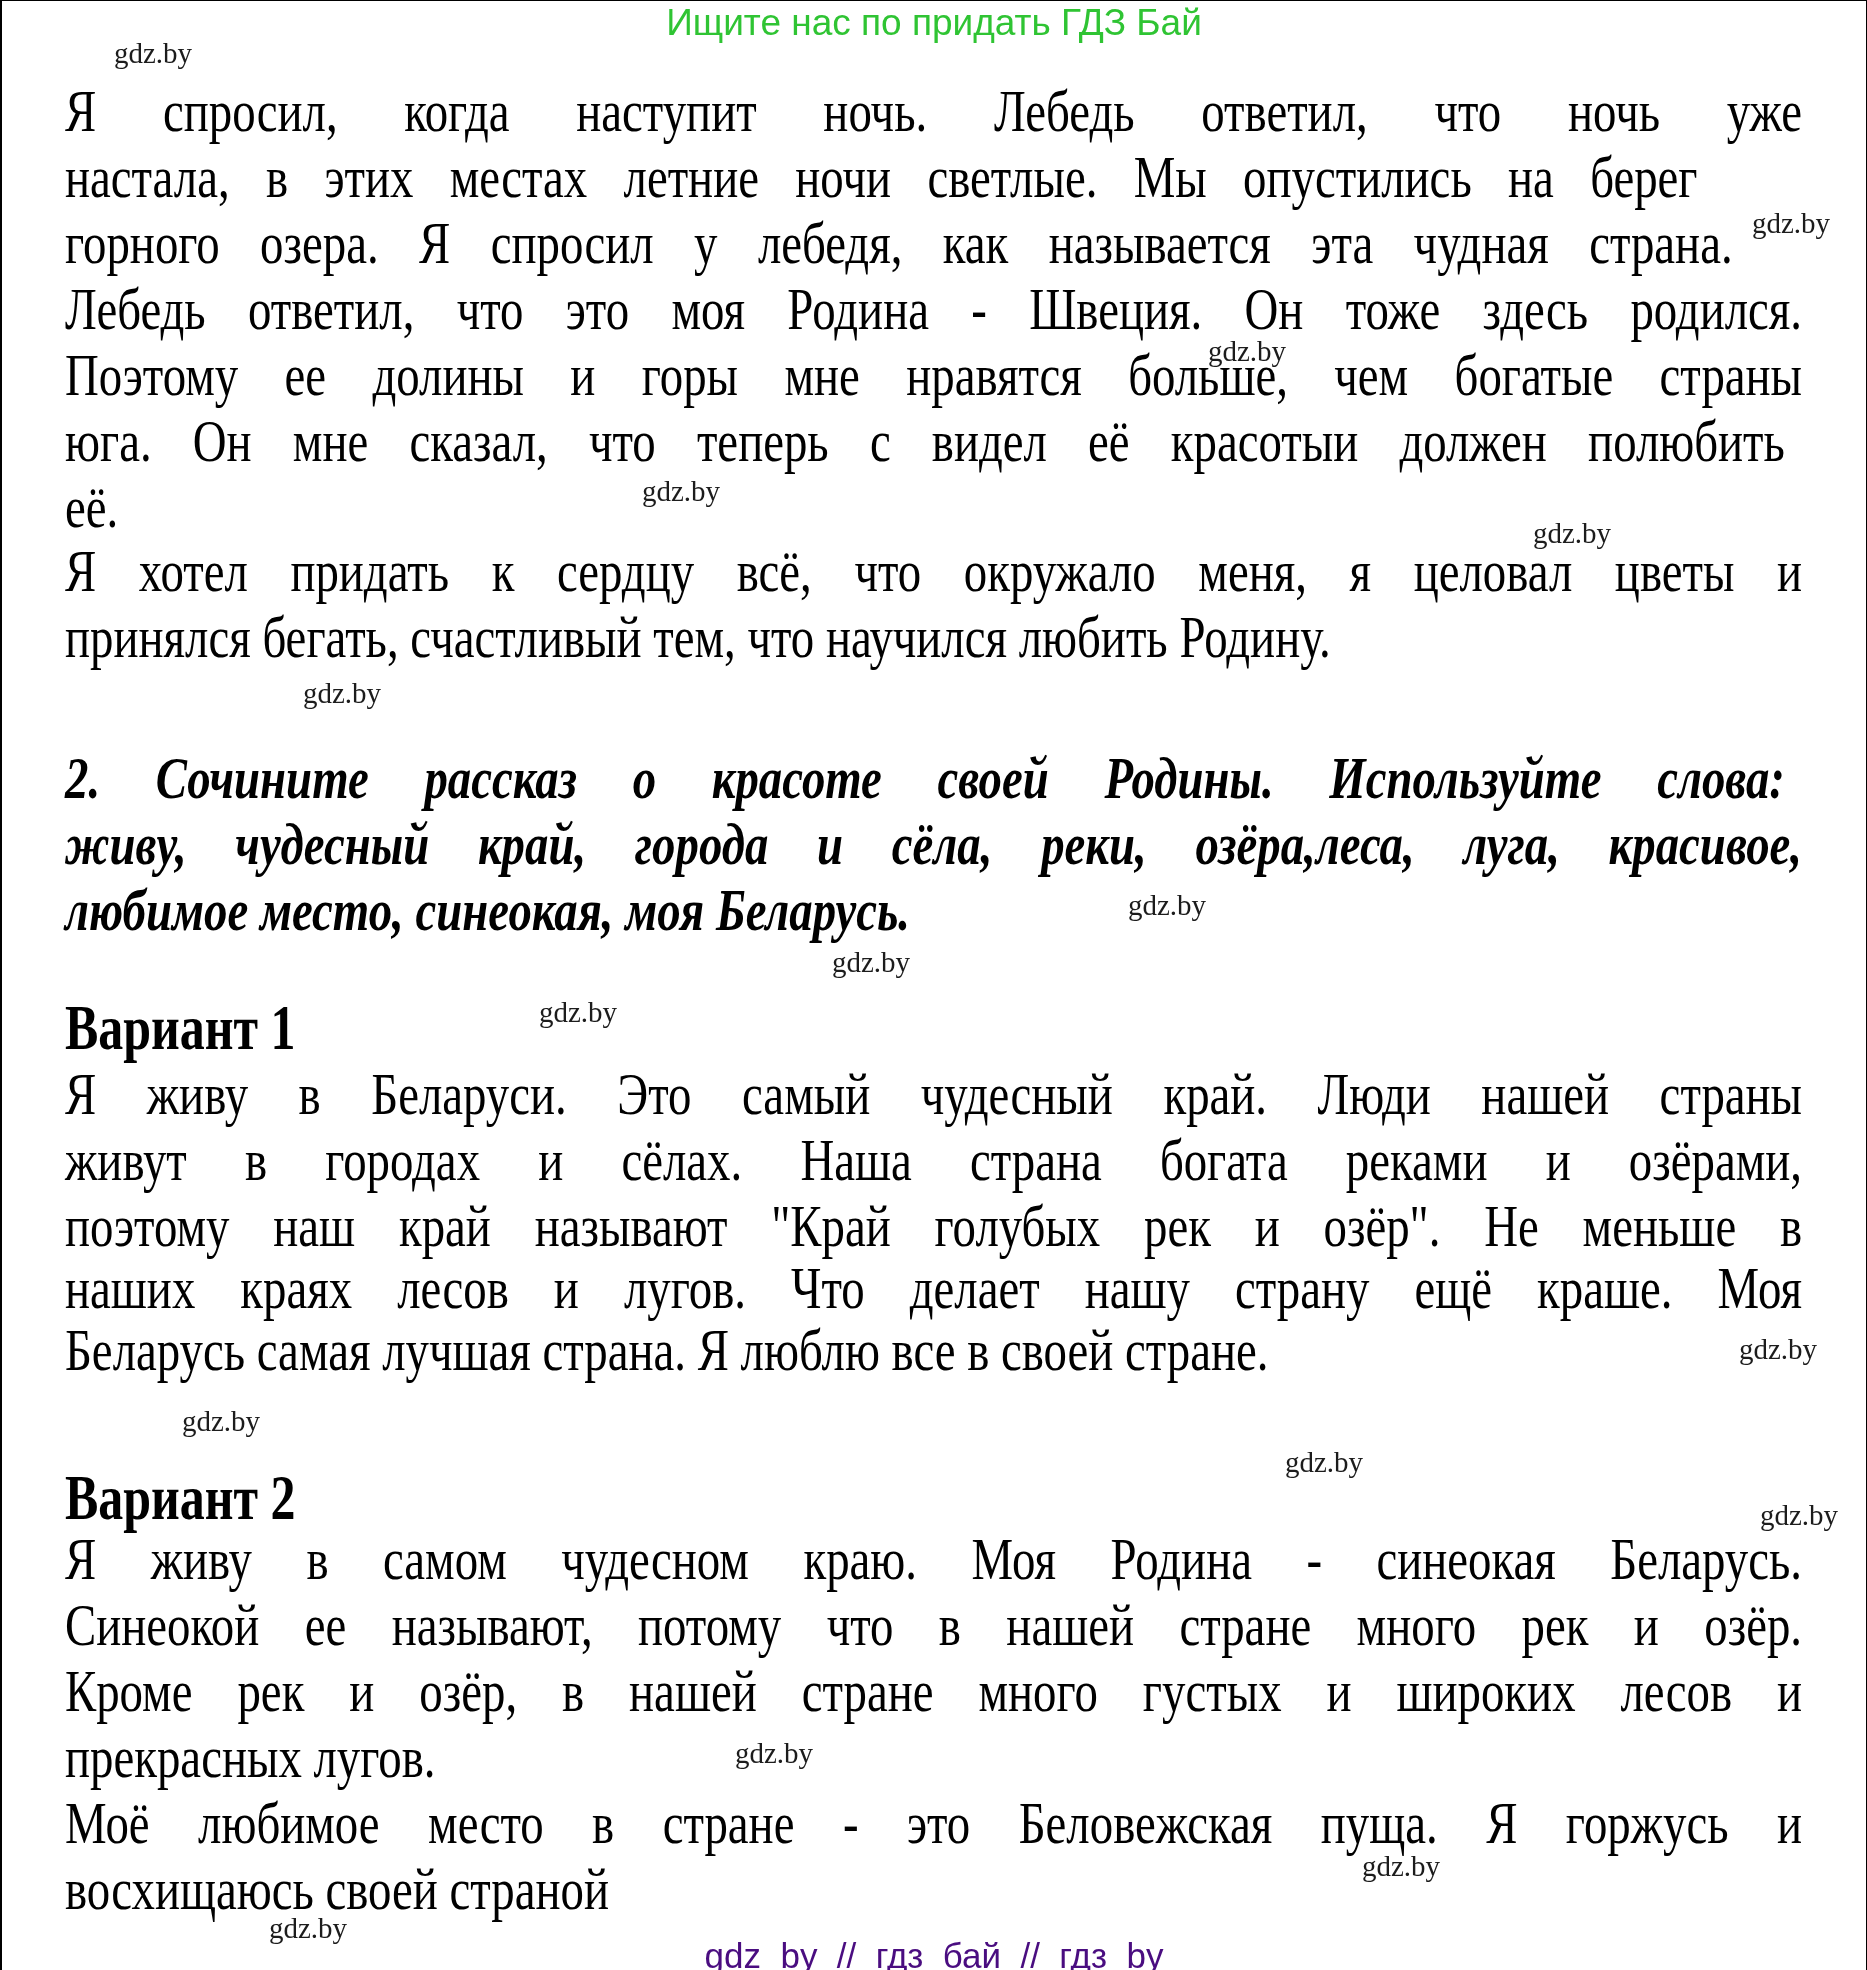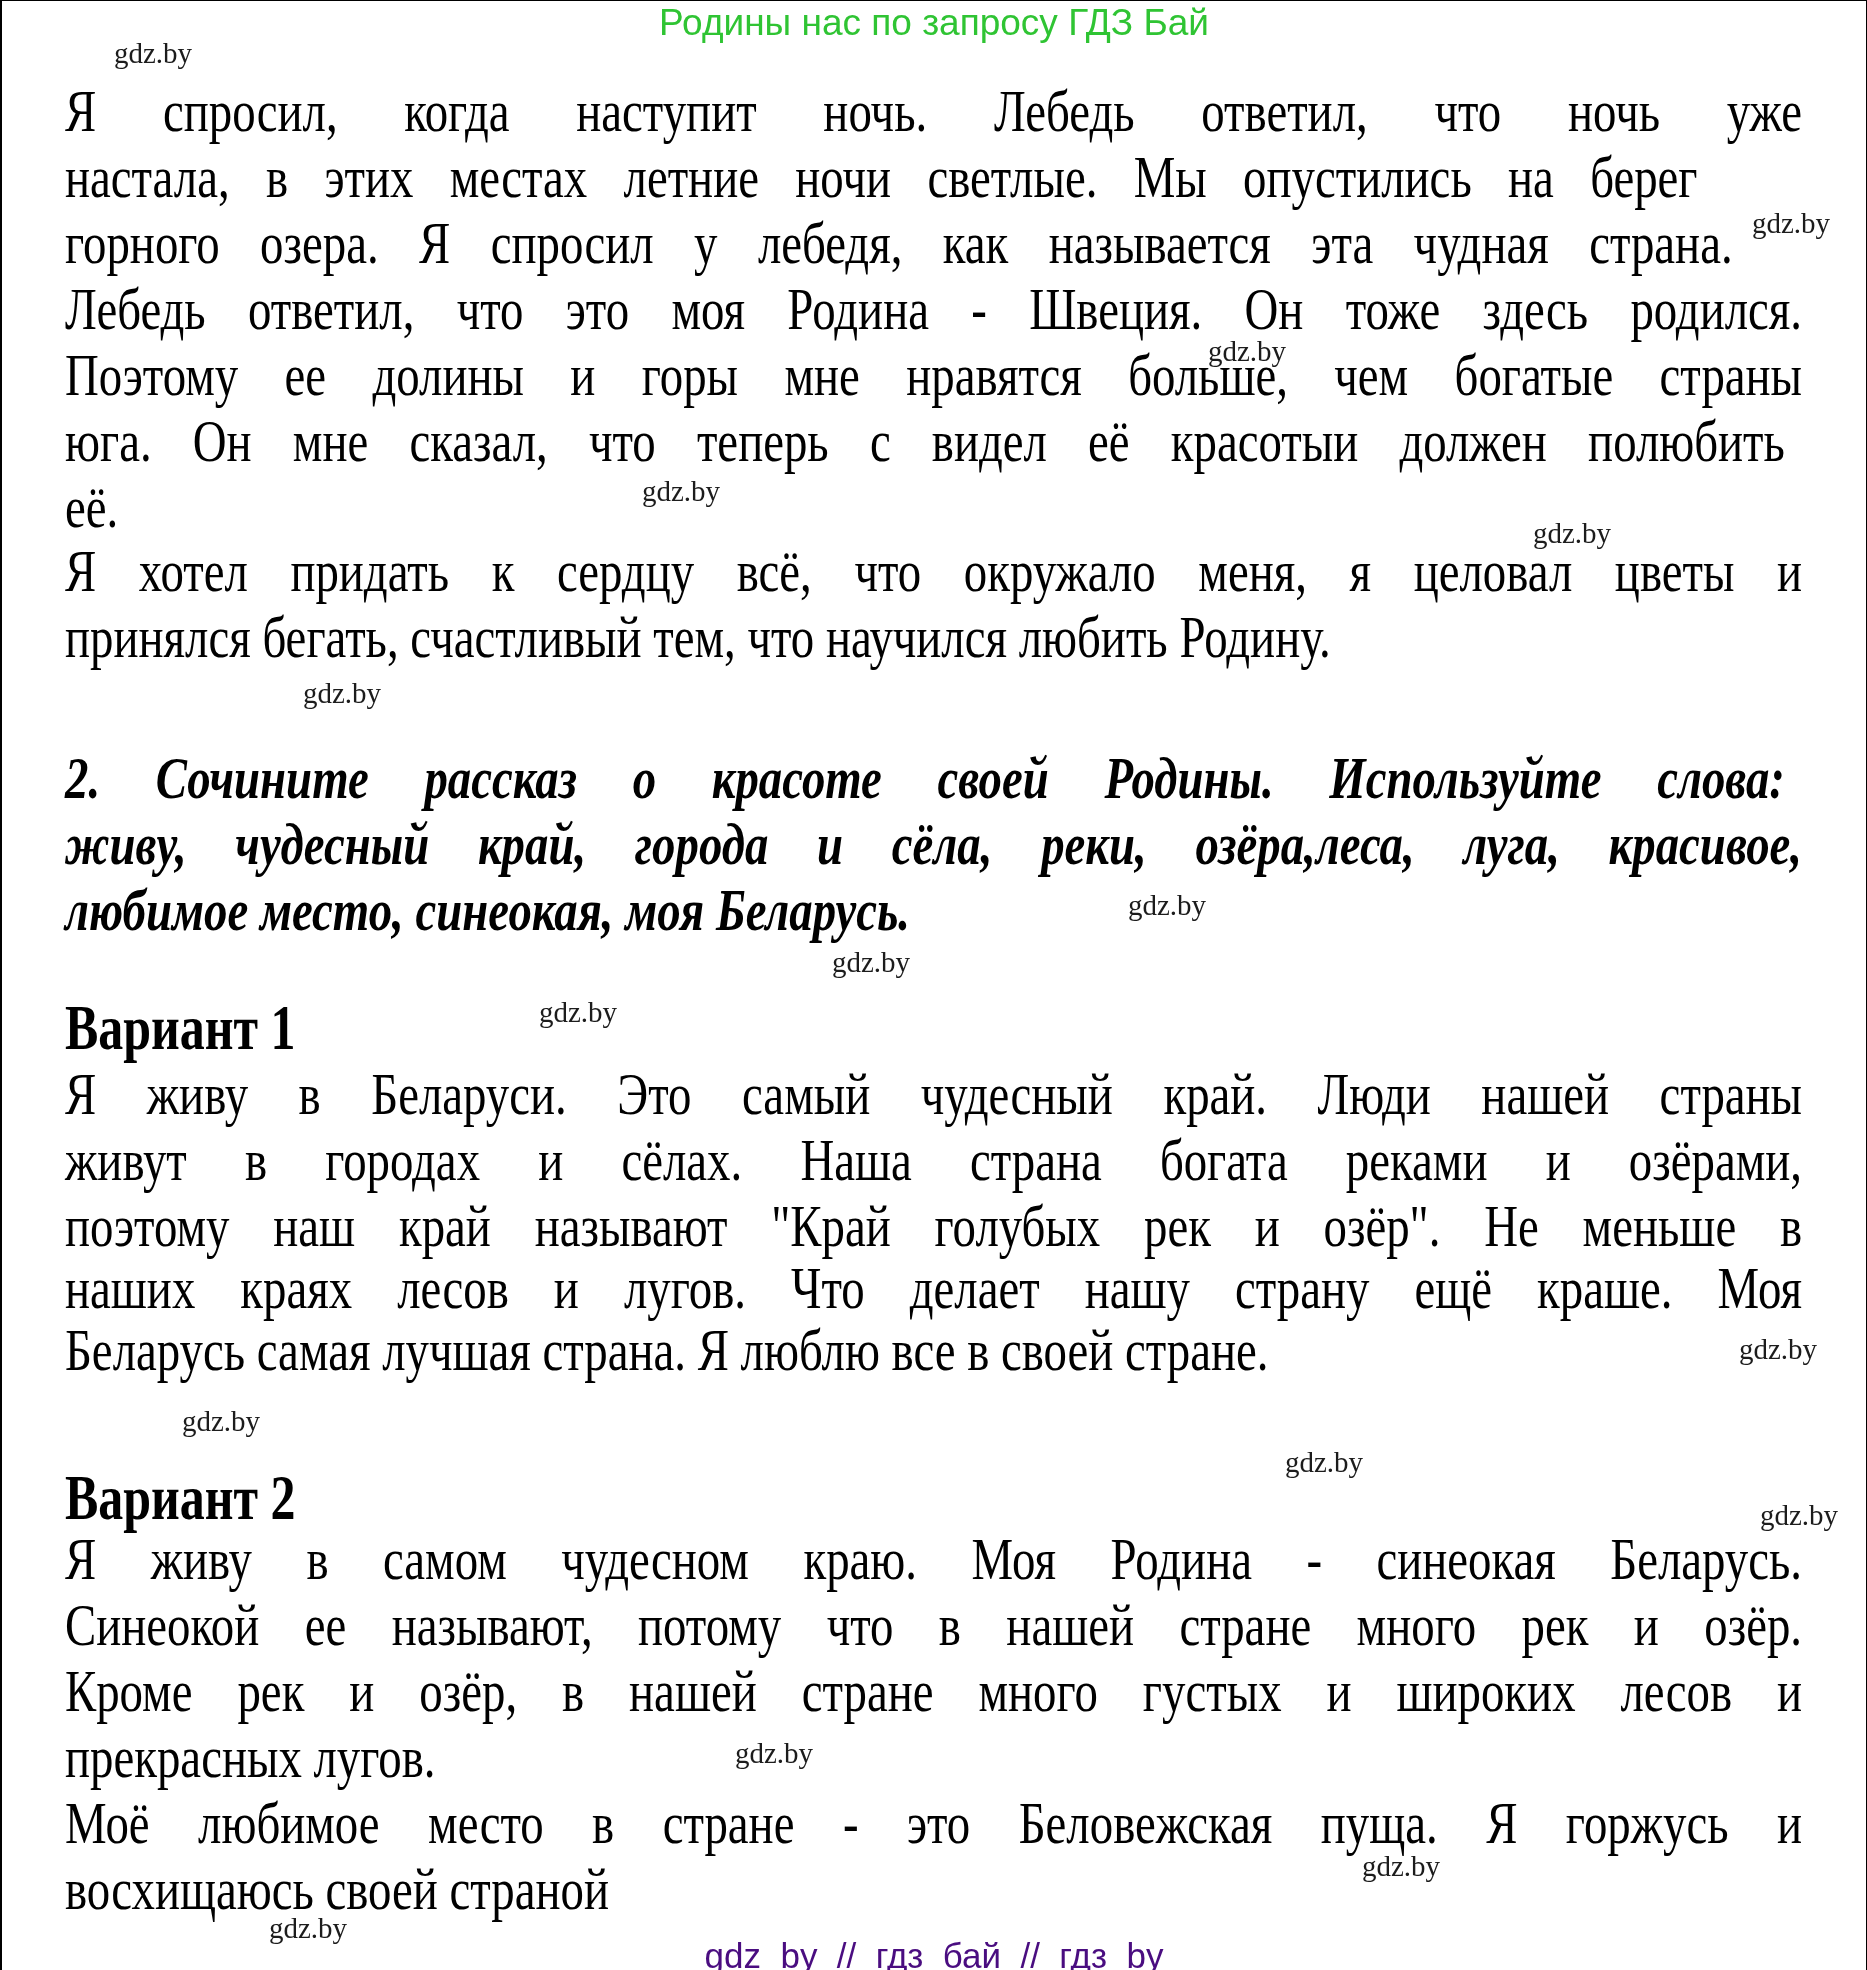--- a/index.html
+++ b/index.html
@@ -24,21 +24,21 @@
       font-size:29px;line-height:31px;color:#1c1c1c;}
   .footer{position:absolute;top:1936px;left:0;width:100%;text-align:center;
           font-family:"Liberation Sans",sans-serif;font-size:35px;line-height:37px;
           color:#4a0d80;word-spacing:9.7px;}
 </style>
 </head>
 <body>
 
 <div class="page">
 
-  <div class="banner">Родины нас по запросу ГДЗ Бай</div>
+  <div class="banner">Ищите нас по придать ГДЗ Бай</div>
 
   <div class="ln j" style="top:78px">Я спросил, когда наступит ночь. Лебедь ответил, что ночь уже</div>
   <div class="ln j w94" style="top:144px">настала, в этих местах летние ночи светлые. Мы опустились на берег</div>
   <div class="ln j w96" style="top:210px">горного озера. Я спросил у лебедя, как называется эта чудная страна.</div>
   <div class="ln j" style="top:276px">Лебедь ответил, что это моя Родина - Швеция. Он тоже здесь родился.</div>
   <div class="ln j" style="top:342px">Поэтому ее долины и горы мне нравятся больше, чем богатые страны</div>
   <div class="ln j w99" style="top:408px">юга. Он мне сказал, что теперь с видел её красотыи должен полюбить</div>
   <div class="ln" style="top:474px">её.</div>
 
   <div class="ln j" style="top:538px">Я хотел придать к сердцу всё, что окружало меня, я целовал цветы и</div>

